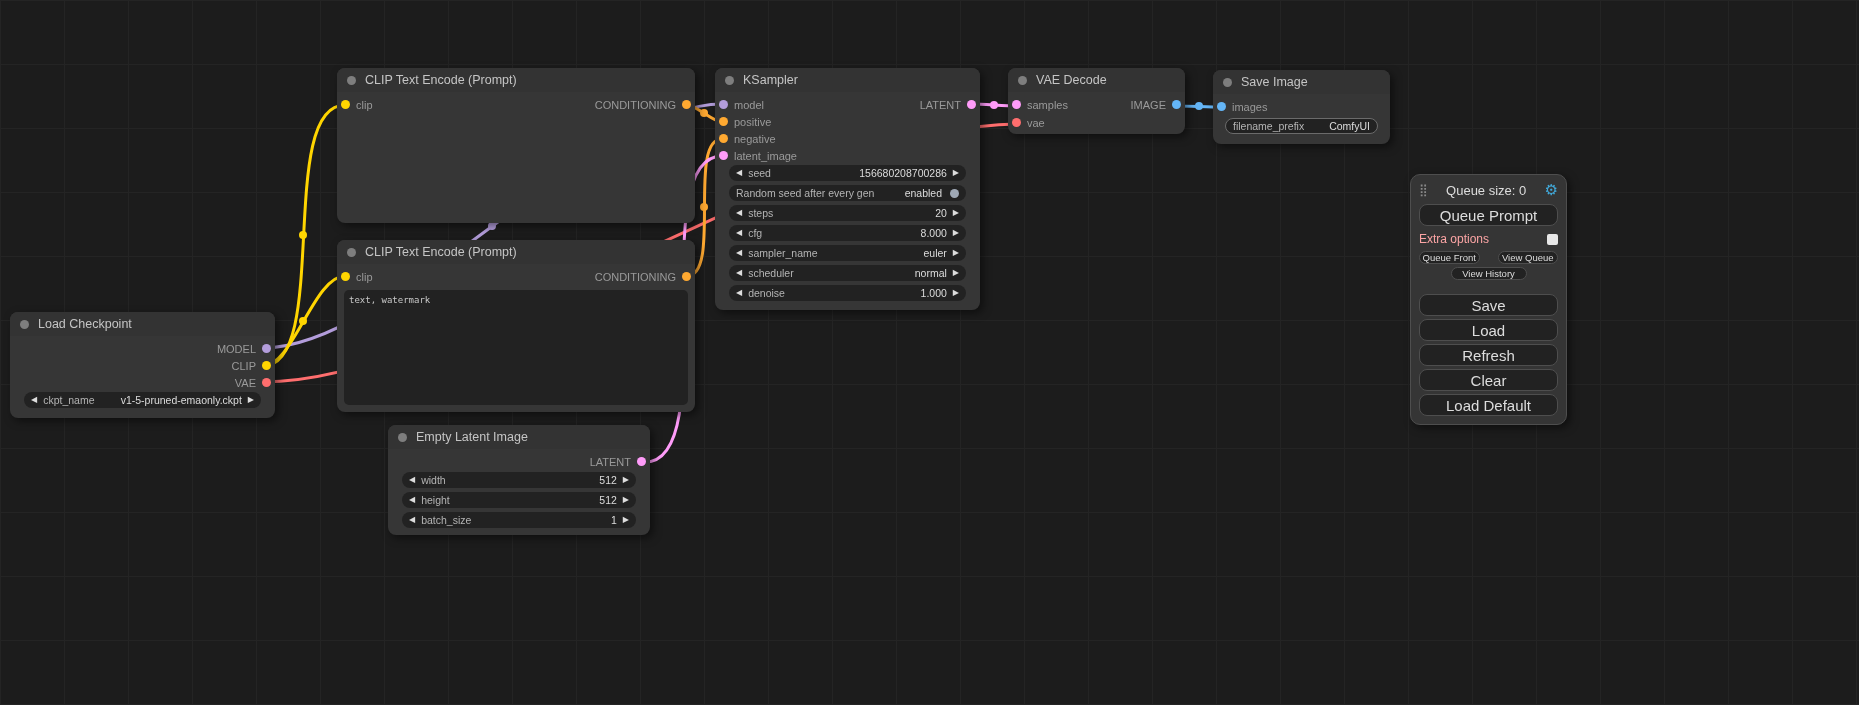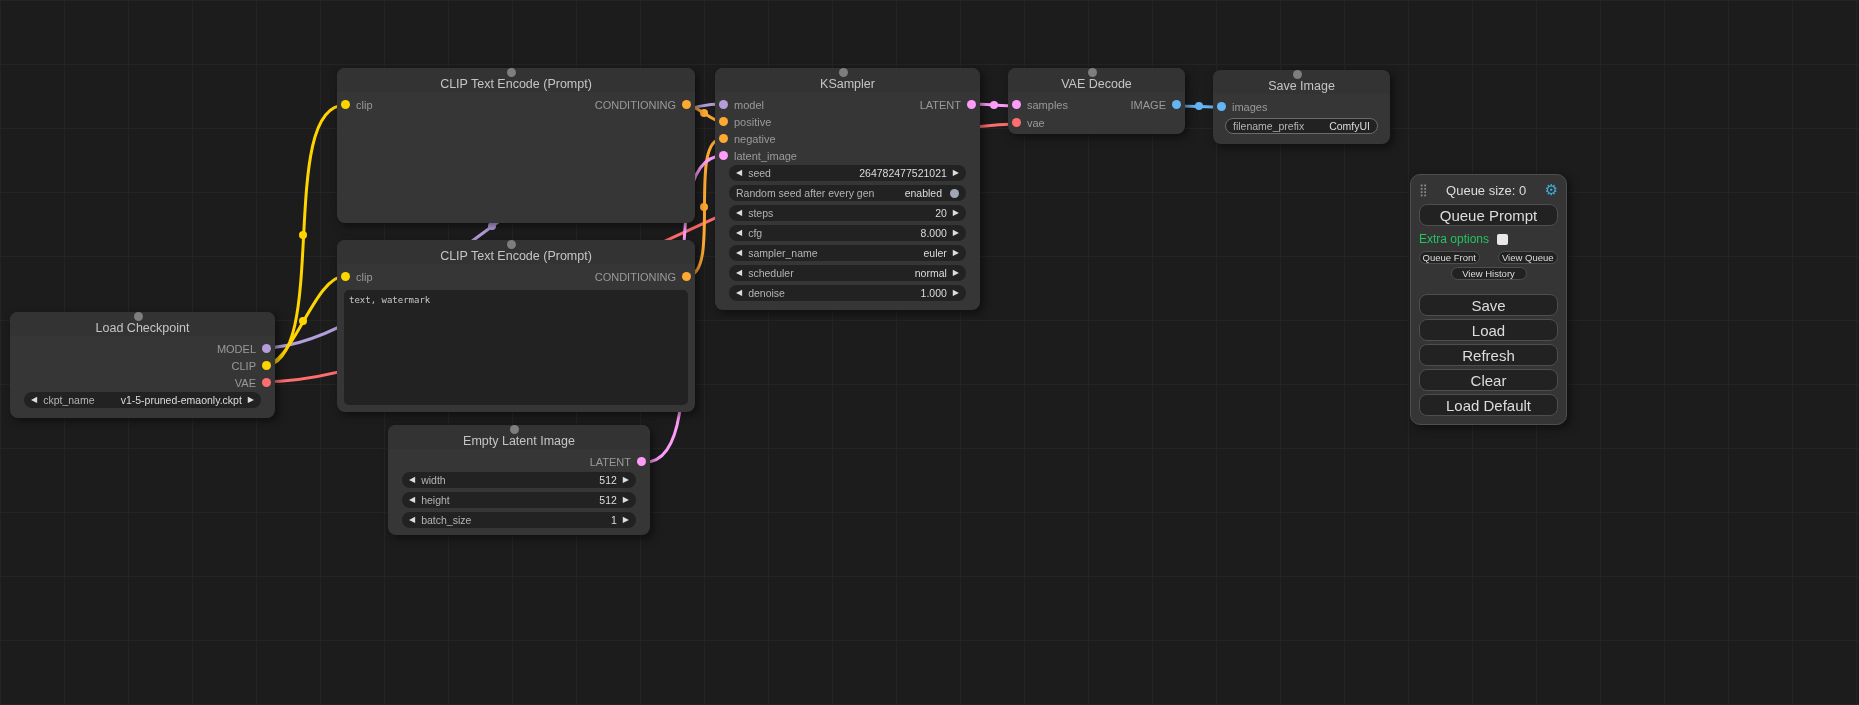--- a/index.html
+++ b/index.html
@@ -8,21 +8,21 @@
   .canvas { position: relative; width: 1859px; height: 705px;
     background-color: #1c1c1c;
     background-image: linear-gradient(#242424 1px, transparent 1px),
                       linear-gradient(90deg, #242424 1px, transparent 1px);
     background-size: 64px 64px; }
   .wires { position: absolute; left: 0; top: 0; z-index: 1; pointer-events: none; }
 
   .node { position: absolute; z-index: 2; background: #363636; border-radius: 8px;
     box-shadow: 3px 3px 9px rgba(0,0,0,.5); }
   .node-title { height: 24px; background: #333; border-radius: 8px 8px 0 0;
-    display: flex; align-items: center; padding: 0 10px; color: #c5c5c5; font-size: 12.5px; flex-direction: column; }
+    display: flex; align-items: center; padding: 0 10px; color: #c5c5c5; font-size: 12.5px; }
   .collapse-dot { width: 9px; height: 9px; border-radius: 50%; background: #7e7e7e;
     margin-right: 9px; flex: none; }
   .slot-row { position: absolute; left: 0; right: 0; height: 17px; display: flex;
     align-items: center; font-size: 11px; color: #9a9a9a; }
   .in-group { display: flex; align-items: center; gap: 6px; padding-left: 4px; }
   .out-group { display: flex; align-items: center; gap: 6px; padding-right: 4px; margin-left: auto; }
   .port { width: 9px; height: 9px; border-radius: 50%; flex: none; }
   .widget { position: absolute; height: 16px; background: #222; border-radius: 8px;
     display: flex; align-items: center; font-size: 10.5px; color: #b4b4b4;
     padding: 0 7px; gap: 6px; }
@@ -40,22 +40,22 @@
     box-shadow: 3px 3px 9px rgba(0,0,0,.5); display: flex; flex-direction: column;
     padding: 5px 8px 8px; gap: 3px; }
   .qp-header { display: flex; align-items: center; gap: 4px; color: #ddd; font-size: 13px;
     padding: 1px 0 2px; }
   .drag-handle { color: #8a8a8a; font-size: 12px; cursor: grab; }
   .queue-size { flex: 1; text-align: center; }
   .gear { font-size: 15px; cursor: pointer; }
   button { font-family: "Liberation Sans", sans-serif; cursor: pointer;
     background: #222; color: #ddd; border: 1px solid #4e4e4e; border-radius: 8px; }
   .qp-big { height: 22px; font-size: 15px; }
-  .qp-extra { display: flex; align-items: center; justify-content: flex-start; gap: 8px;
-    color: #22c55e; font-size: 12px; padding: 3px 0 2px; }
+  .qp-extra { display: flex; align-items: center; justify-content: space-between; gap: 8px;
+    color: #fca5a5; font-size: 12px; padding: 3px 0 2px; }
   .checkbox { width: 11px; height: 11px; background: #e8e8e8; border-radius: 2px; cursor: pointer; }
   .qp-row { display: flex; gap: 18px; }
   .qp-small { height: 13px; font-size: 9.5px; line-height: 10px; flex: 1; padding: 0 2px; }
   .qp-small.vh { flex: none; width: 76px; margin: 0 auto; text-align: center; }
   .qp-sep { height: 8px; }
 </style>
 </head>
 <body>
 
 <div class="canvas">
@@ -208,21 +208,21 @@
     </div>
     <div class="slot-row" style="top:79px">
       <span class="in-group">
         <span class="port" style="background-color: rgb(255, 156, 249);"></span>
         <span>latent_image</span>
       </span>
     </div>
     <div class="widget" style="left:14px;right:14px;top:97px">
       <span class="warr">◀</span>
       <span class="wlabel">seed</span>
-      <span class="wvalue">264782477521021</span>
+      <span class="wvalue">156680208700286</span>
       <span class="warr">▶</span>
     </div>
     <div class="widget" style="left:14px;right:14px;top:117px">
       <span class="wlabel">Random seed after every gen</span>
       <span class="wvalue">enabled</span>
       <span class="toggle-dot" style="background-color: rgb(159, 168, 181);"></span>
     </div>
     <div class="widget" style="left:14px;right:14px;top:137px">
       <span class="warr">◀</span>
       <span class="wlabel">steps</span>

